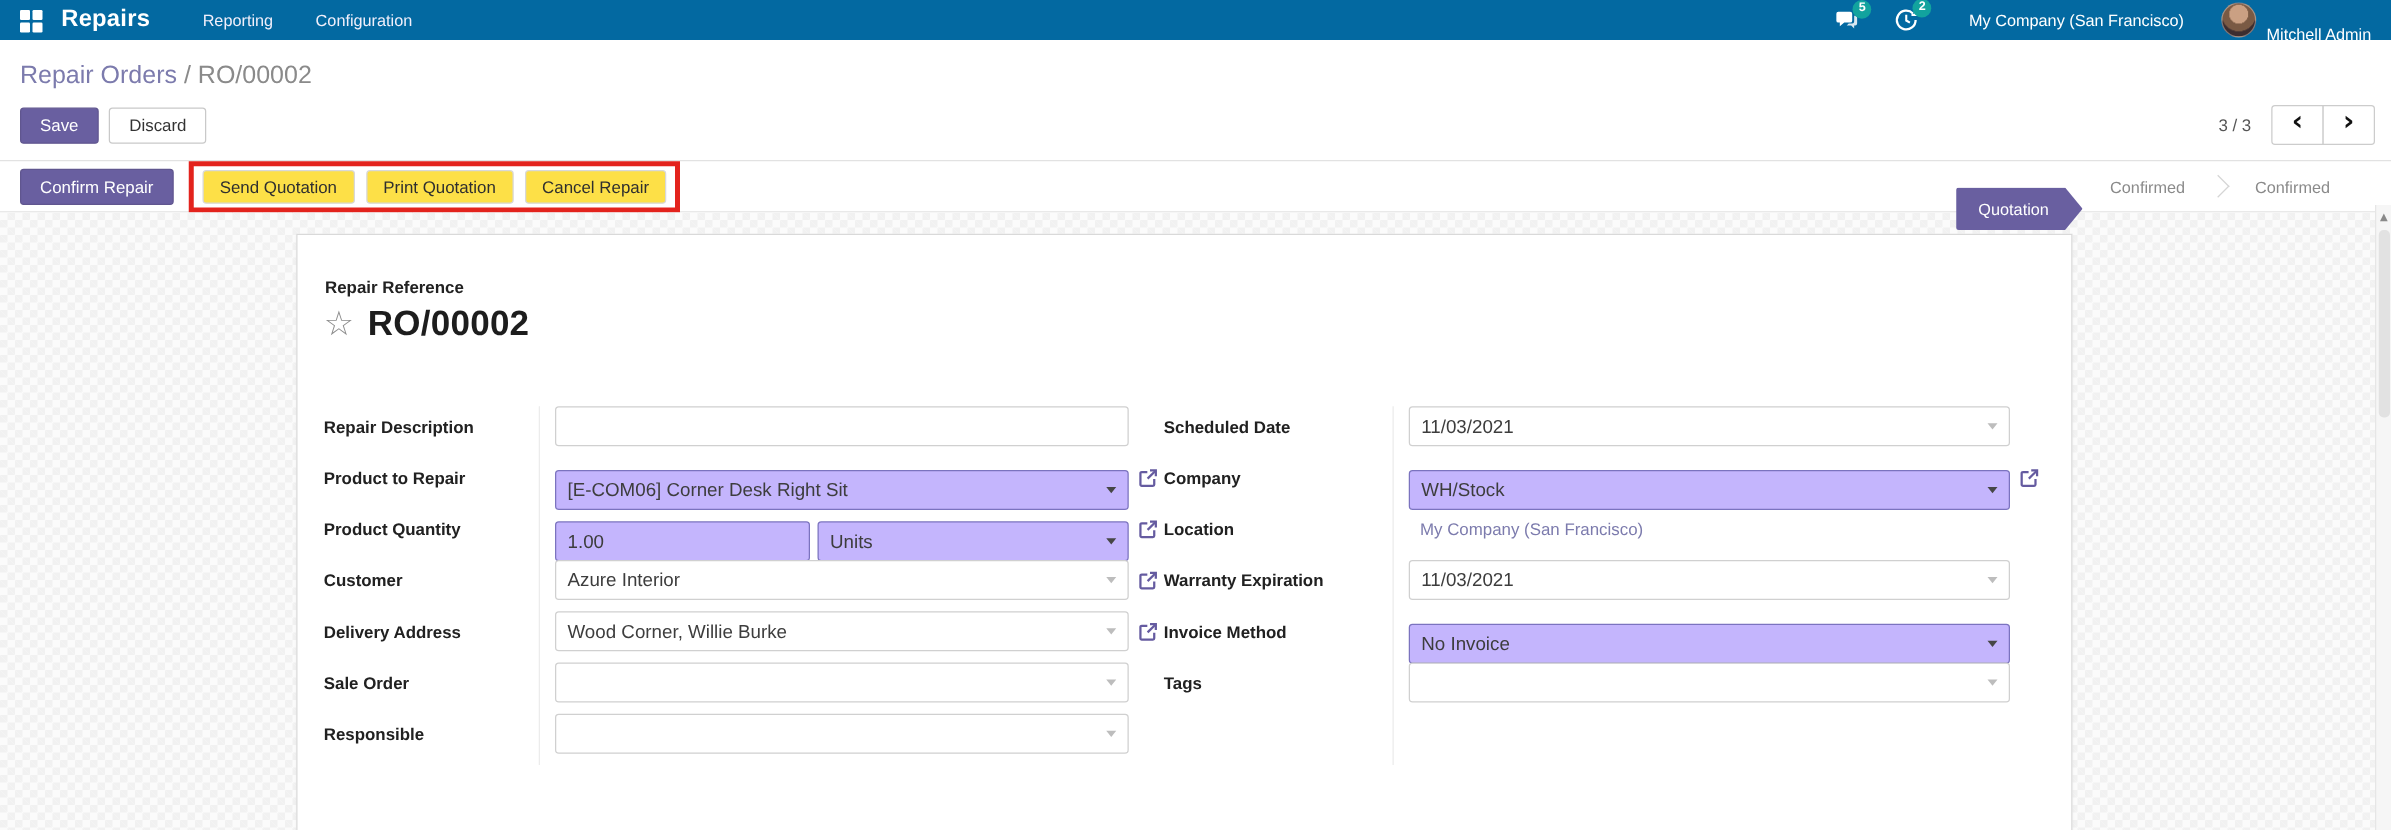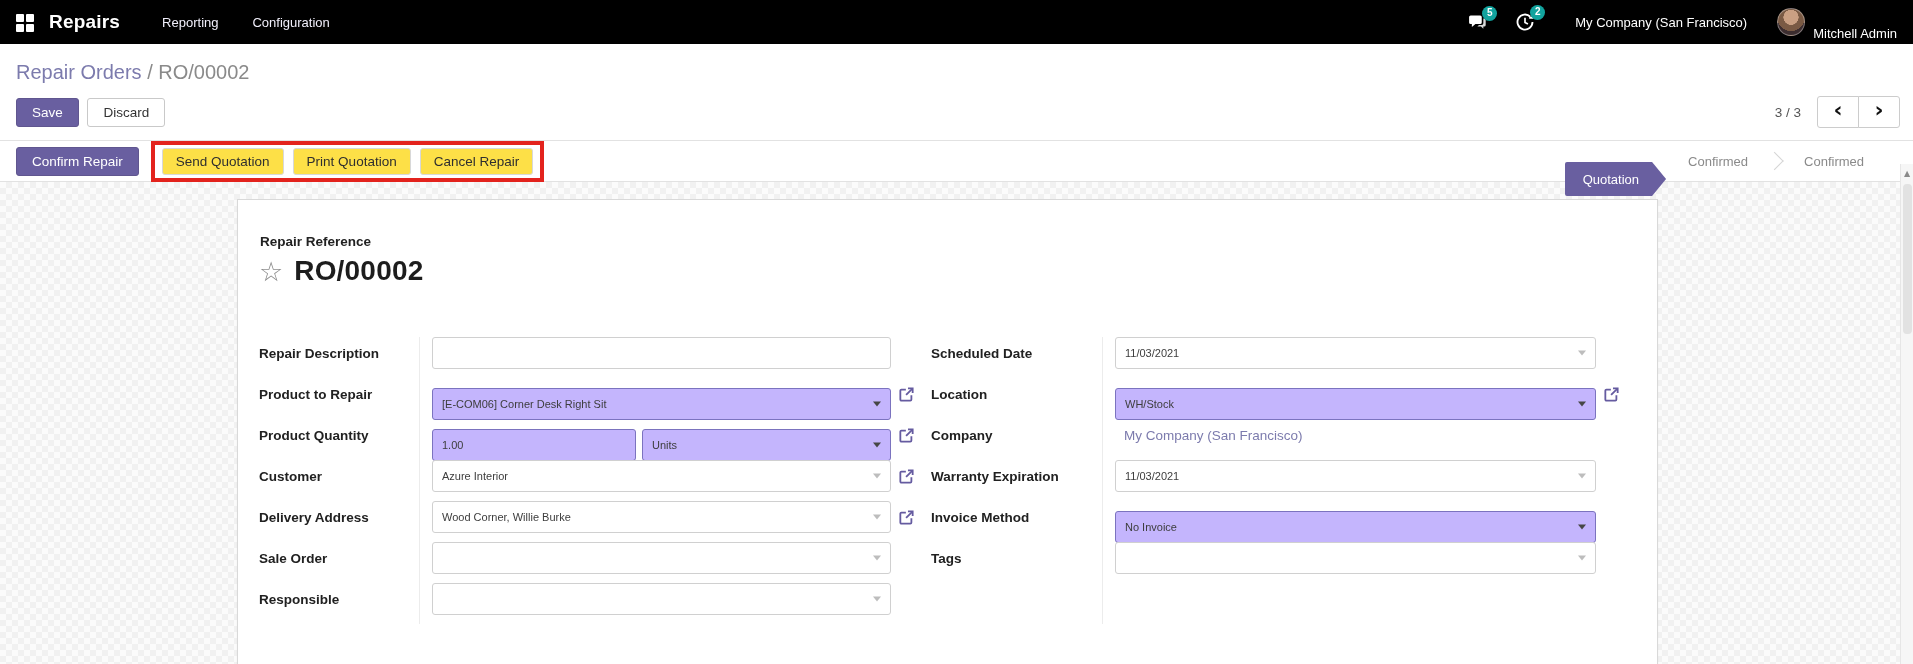--- a/index.html
+++ b/index.html
@@ -5,21 +5,21 @@
   * { box-sizing:border-box; margin:0; padding:0; }
   html,body { width:1913px; height:664px; }
   body {
     font-family:"Liberation Sans", sans-serif;
     font-size:13px; color:#333; background:#fff;
     overflow:hidden; display:flex; flex-direction:column; position:relative;
   }
 
   
   .navbar {
-    height:44px; background:#000000; color:#fff;
+    height:32px; background:#0369a1; color:#fff;
     display:flex; align-items:center; padding:0 16px; flex-shrink:0;
   }
   .apps-icon { width:17px; height:17px; display:grid; grid-template-columns:8px 8px; grid-template-rows:8px 8px; gap:2px; margin-right:16px; cursor:pointer; }
   .apps-icon span { background:#fff; border-radius:1px; }
   .brand { font-size:19px; font-weight:700; margin-right:42px; letter-spacing:.2px; }
   .nav-menu { font-size:13px; color:#f1effb; margin-right:34px; cursor:pointer; }
   .nav-spacer { flex:1; }
   .nav-icon-btn { position:relative; margin:0 14px; cursor:pointer; display:flex; align-items:center; }
   .nav-badge {
     position:absolute; top:-7px; right:-10px; background:#12A39E; color:#fff;
@@ -90,34 +90,34 @@
     border:1px solid #d9d9d9; box-shadow:0 1px 2px rgba(0,0,0,.04);
     height:620px; padding:34px 24px 0 21px;
   }
   .ref-label { font-weight:700; color:#222; font-size:13.5px; margin-left:1px; }
   .title-row { display:flex; align-items:center; margin-top:6px; }
   .star-icon { font-family:"DejaVu Sans",sans-serif; color:#8d8d8d; font-size:27px; line-height:1; margin-right:11px; cursor:pointer; }
   .star-icon::before { content:"☆"; }
   .ref-title { font-size:28px; font-weight:700; color:#1d1d1d; letter-spacing:.2px; }
 
   .groups { display:flex; margin-top:50px; }
-  .o-group { display:flex; }
+  .o-group { display:flex;gap:12px; }
   .o-group.left  { width:632px; }
   .o-group.right { width:665px; margin-left:40px; }
   .col-labels { display:flex; flex-direction:column; flex-shrink:0; }
   .o-group.left  .col-labels { width:160px; }
   .o-group.right .col-labels { width:171px; }
   .lbl { height:32px; margin-bottom:9px; display:flex; align-items:center; font-weight:700; color:#212121; font-size:13.5px; }
   .col-fields { flex:1; border-left:1px solid #ececec; padding-left:12px; display:flex; flex-direction:column; overflow:visible; }
   .fcell { height:32px; margin-bottom:9px; display:flex; align-items:center; }
 
   .fld {
     position:relative; height:32px; border:1px solid #d0d0d0; border-radius:3px;
     background:#fff; display:flex; align-items:center; padding:0 24px 0 9px;
-    color:#3d3d3d; font-size:11px; width:459px; cursor:text; white-space:nowrap; overflow:hidden;
+    color:#3d3d3d; font-size:15px; width:459px; cursor:text; white-space:nowrap; overflow:hidden;
   }
   .o-group.right .fld { width:481px; }
   .fld.no-caret { padding-right:9px; }
   .fld.hl { background:#c4b5fd; border-color:#7B73BF; cursor:pointer;margin-top:20px; }
   .fld.qty  { width:204px !important; }
   .fld.uom  { width:249px !important; margin-left:6px; }
   .caret { position:absolute; right:9px; top:50%; transform:translateY(-50%); width:0; height:0;
            border-left:4px solid transparent; border-right:4px solid transparent; border-top:5px solid #bdbdbd; }
   .caret.dark { border-top-color:#464646; }
   .ext-icon { margin-left:7px; flex-shrink:0; cursor:pointer; display:flex; }
@@ -293,22 +293,22 @@
                 <span></span>
                 <span class="caret"></span>
               </div>
           </div>
         </div>
       </div>
 
       <div class="o-group right">
         <div class="col-labels">
           <div class="lbl">Scheduled Date</div>
+          <div class="lbl">Company</div>
           <div class="lbl">Location</div>
-          <div class="lbl">Company</div>
           <div class="lbl">Warranty Expiration</div>
           <div class="lbl">Invoice Method</div>
           <div class="lbl">Tags</div>
         </div>
         <div class="col-fields">
           <div class="fcell">
             <div class="fld">
                 <span>11/03/2021</span>
                 <span class="caret"></span>
               </div>

